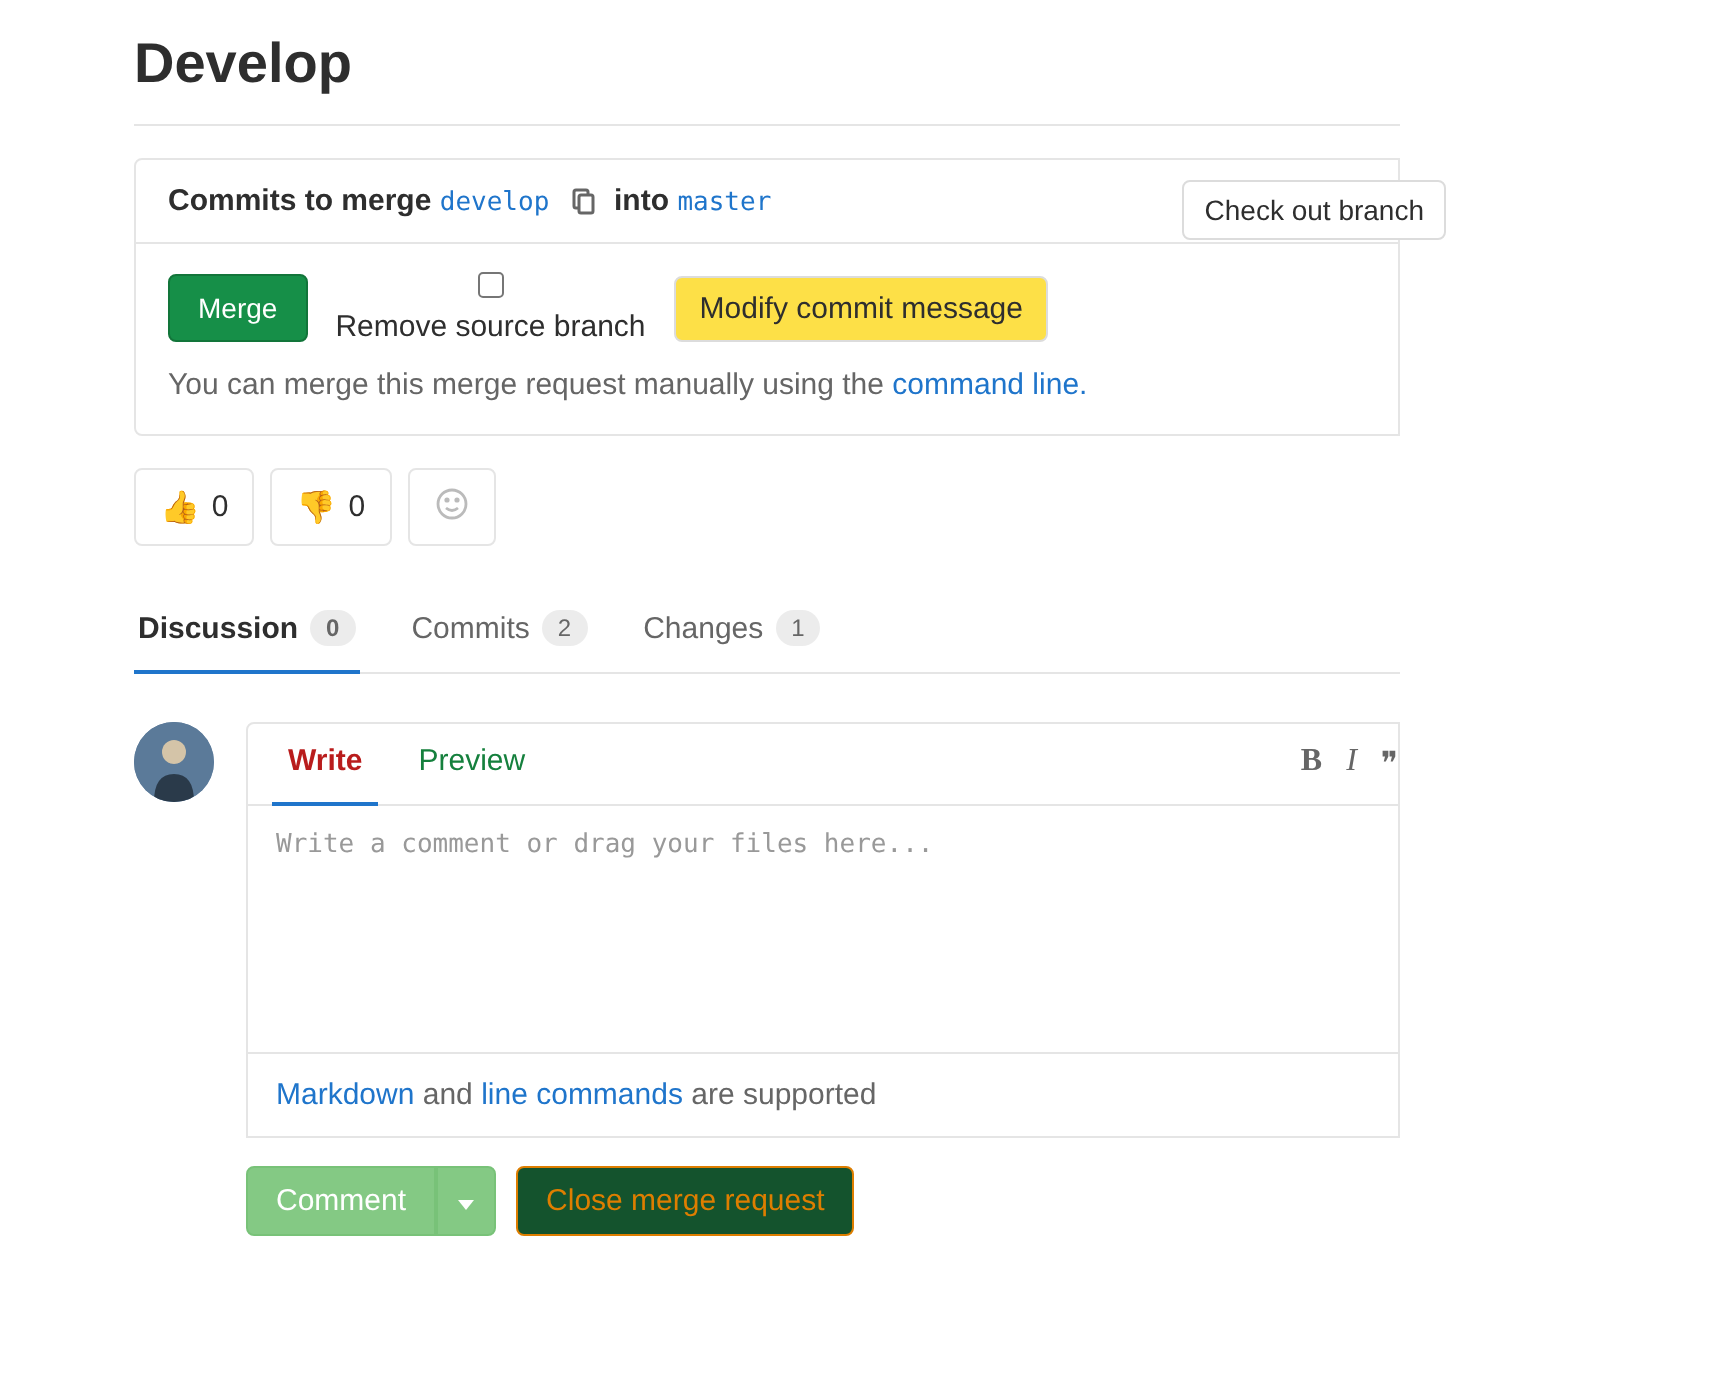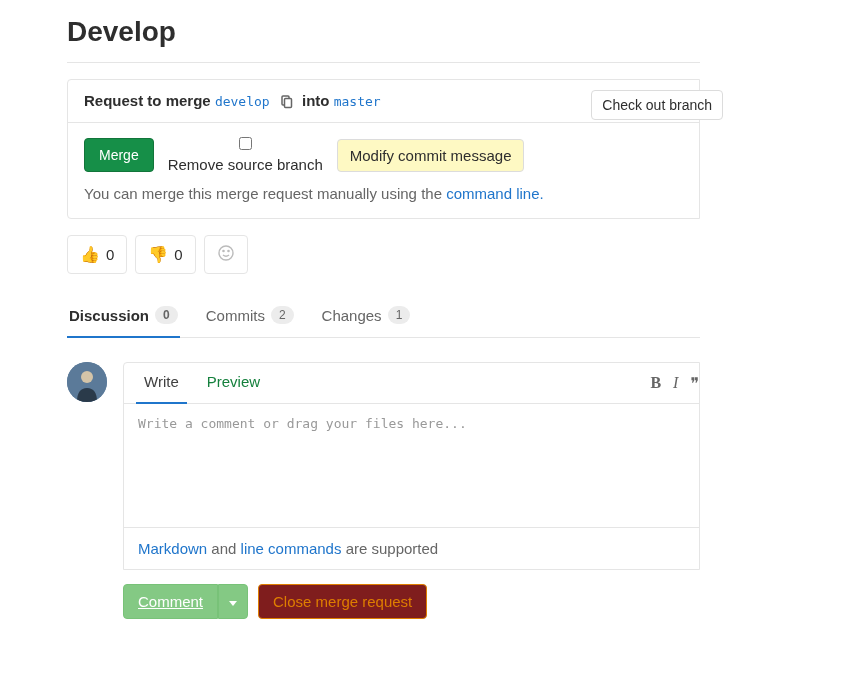--- a/index.html
+++ b/index.html
@@ -13,21 +13,21 @@
 .merge-header-text { font-size: 15px; }
 .merge-header-text strong { font-weight: 600; }
 .branch { font-family: SFMono-Regular, Menlo, Consolas, monospace; color: #1f75cb; font-size: 13px; }
 .copy-icon { display: inline-block; width: 16px; height: 16px; vertical-align: middle; margin: 0 4px; color: #666; cursor: pointer; }
 .check-btn { position: absolute; right: -24px; top: 10px; border: 1px solid #dcdcdc; border-radius: 4px; padding: 6px 10px; background: #fff; cursor: pointer; font-size: 14px; color: #2e2e2e; }
 
 .merge-body { padding: 14px 16px 16px; }
 .merge-row { display: flex; align-items: center; gap: 14px; margin-bottom: 12px; }
 .btn-merge { background: #168f48; color: #fff; border: 1px solid #12753a; border-radius: 4px; padding: 8px 14px; font-size: 14px; font-weight: 500; cursor: pointer; }
 .checkbox-wrap { display: flex; align-items: center; gap: 6px; font-size: 15px; flex-direction: column; }
-.btn-default { background: #fef9c3; border: 1px solid #dcdcdc; border-radius: 4px; padding: 7px 12px; font-size: 15px; cursor: pointer; color: #2e2e2e; }
+.btn-default { background: #fde047; border: 1px solid #dcdcdc; border-radius: 4px; padding: 7px 12px; font-size: 15px; cursor: pointer; color: #2e2e2e; }
 .merge-hint { font-size: 15px; color: #666; }
 .merge-hint a { color: #1f75cb; text-decoration: none; }
 
 .reactions { display: flex; gap: 8px; margin-top: 16px; }
 .reaction-btn { border: 1px solid #e5e5e5; border-radius: 4px; padding: 8px 12px; background: #fff; display: flex; align-items: center; gap: 6px; font-size: 15px; cursor: pointer; color: #2e2e2e; }
 .reaction-btn .emoji { font-size: 16px; }
 .add-reaction { border: 1px solid #e5e5e5; border-radius: 4px; padding: 8px 12px; background: #fff; color: #999; cursor: pointer; display: flex; align-items: center; }
 
 .tabs { display: flex; gap: 24px; border-bottom: 1px solid #e5e5e5; margin-top: 22px; }
 .tab { display: flex; align-items: center; gap: 6px; padding: 10px 2px 12px; font-size: 15px; color: #666; cursor: pointer; border-bottom: 2px solid transparent; margin-bottom: -1px; }
@@ -35,49 +35,49 @@
 .badge { background: #ececec; color: #666; border-radius: 10px; padding: 2px 8px; font-size: 12px; }
 .tab.active .badge { background: #ececec; color: #666; }
 
 .comment-area { display: flex; gap: 16px; margin-top: 24px; }
 .avatar { width: 40px; height: 40px; border-radius: 50%; background: linear-gradient(135deg, #4a6a8a 0%, #7a9aba 100%); flex-shrink: 0; overflow: hidden; }
 .avatar svg { width: 100%; height: 100%; }
 
 .comment-box { flex: 1; border: 1px solid #e5e5e5; border-radius: 4px 0 0 0; }
 .comment-tabs { display: flex; align-items: center; border-bottom: 1px solid #e5e5e5; padding: 0 12px; position: relative; }
 .ctab { padding: 10px 8px 12px; margin-right: 12px; font-size: 15px; color: #15803d; cursor: pointer; border-bottom: 2px solid transparent; margin-bottom: -1px; }
-.ctab.active { color: #404040; font-weight: 400; border-bottom-color: #1f75cb; }
+.ctab.active { color: #b91c1c; font-weight: 700; border-bottom-color: #1f75cb; }
 .toolbar { margin-left: auto; display: flex; gap: 12px; color: #666; position: absolute; right: 0; }
 .toolbar span { cursor: pointer; font-family: Georgia, serif; font-size: 16px; }
 .tb-bold { font-weight: 700; }
 .tb-italic { font-style: italic; }
 
 .comment-textarea { width: 100%; min-height: 120px; border: none; padding: 12px 14px; font-family: SFMono-Regular, Menlo, Consolas, monospace; font-size: 13px; color: #b91c1c; resize: none; outline: none; }
 .comment-textarea::placeholder { color: #999; }
 
 .comment-support { border-top: 1px solid #e5e5e5; padding: 12px 14px; font-size: 15px; color: #666; }
 .comment-support a { color: #1f75cb; text-decoration: none; }
 
 .comment-actions { display: flex; gap: 10px; margin-top: 14px; margin-left: 56px; }
-.btn-comment { background: #5cb85c; color: #fff; border: 1px solid #4cae4c; border-radius: 4px 0 0 4px; padding: 8px 14px; font-size: 15px; cursor: pointer; opacity: 0.75; text-decoration: underline; }
+.btn-comment { background: #5cb85c; color: #fff; border: 1px solid #4cae4c; border-radius: 4px 0 0 4px; padding: 8px 14px; font-size: 15px; cursor: pointer; opacity: 0.75; }
 .btn-comment-dd { background: #5cb85c; color: #fff; border: 1px solid #4cae4c; border-left: 1px solid #4cae4c; border-radius: 0 4px 4px 0; padding: 8px 10px; cursor: pointer; opacity: 0.75; margin-left: -10px; }
-.btn-close-mr { background: #7f1d1d; color: #de7e00; border: 1px solid #de7e00; border-radius: 4px; padding: 8px 14px; font-size: 15px; cursor: pointer; }
+.btn-close-mr { background: #14532d; color: #de7e00; border: 1px solid #de7e00; border-radius: 4px; padding: 8px 14px; font-size: 15px; cursor: pointer; }
 .caret-down { display: inline-block; width: 0; height: 0; border-left: 4px solid transparent; border-right: 4px solid transparent; border-top: 5px solid #fff; }
 </style>
 </head>
 <body>
 
 <div class="container">
   <h1 class="page-title">Develop</h1>
   <hr class="hr">
 
   <div class="merge-panel">
     <div class="merge-header">
       <span class="merge-header-text">
-        <strong>Request to merge</strong>
+        <strong>Commits to merge</strong>
         <span class="branch">develop</span>
         <span class="copy-icon">
           <svg viewBox="0 0 16 16" fill="currentColor">
               <rect x="4" y="2" width="7" height="9" rx="1" fill="none" stroke="currentColor" stroke-width="1.5"></rect>
               <rect x="6.5" y="4.5" width="7" height="9" rx="1" fill="#fff" stroke="currentColor" stroke-width="1.5"></rect>
             </svg>
         </span>
         <strong>into</strong>
         <span class="branch">master</span>
       </span>

